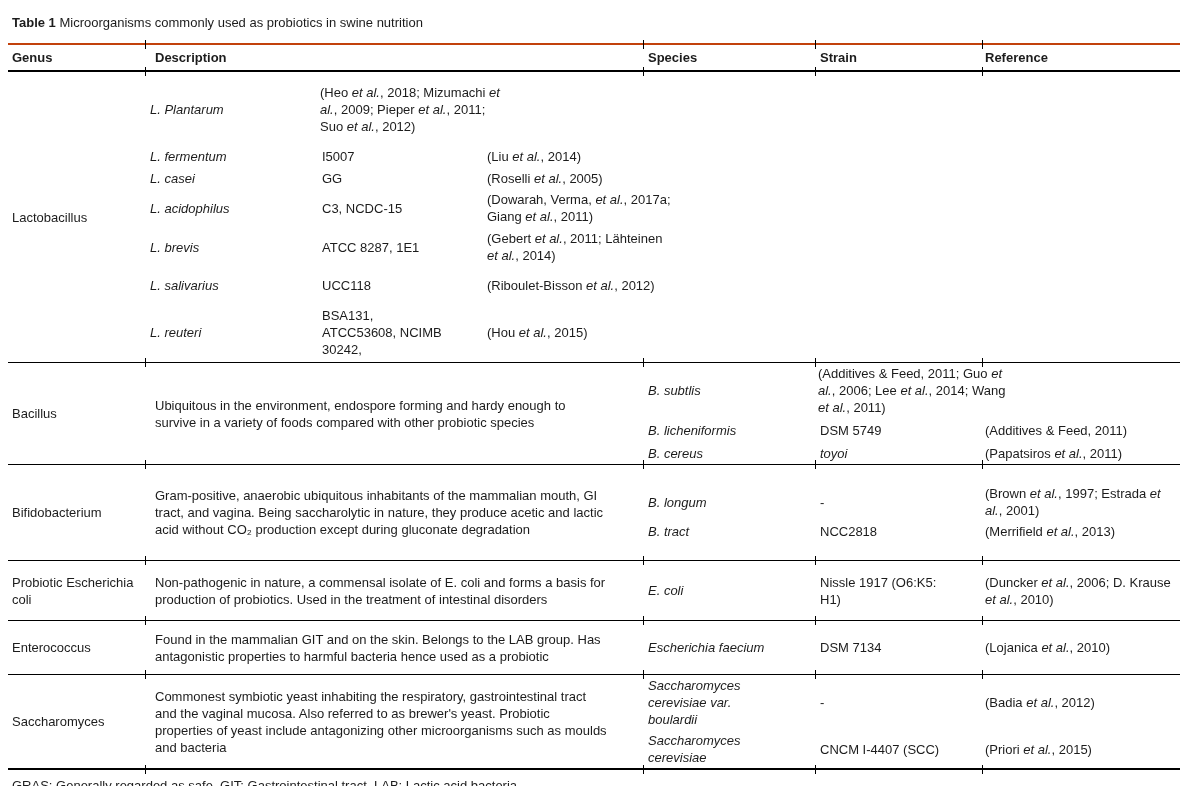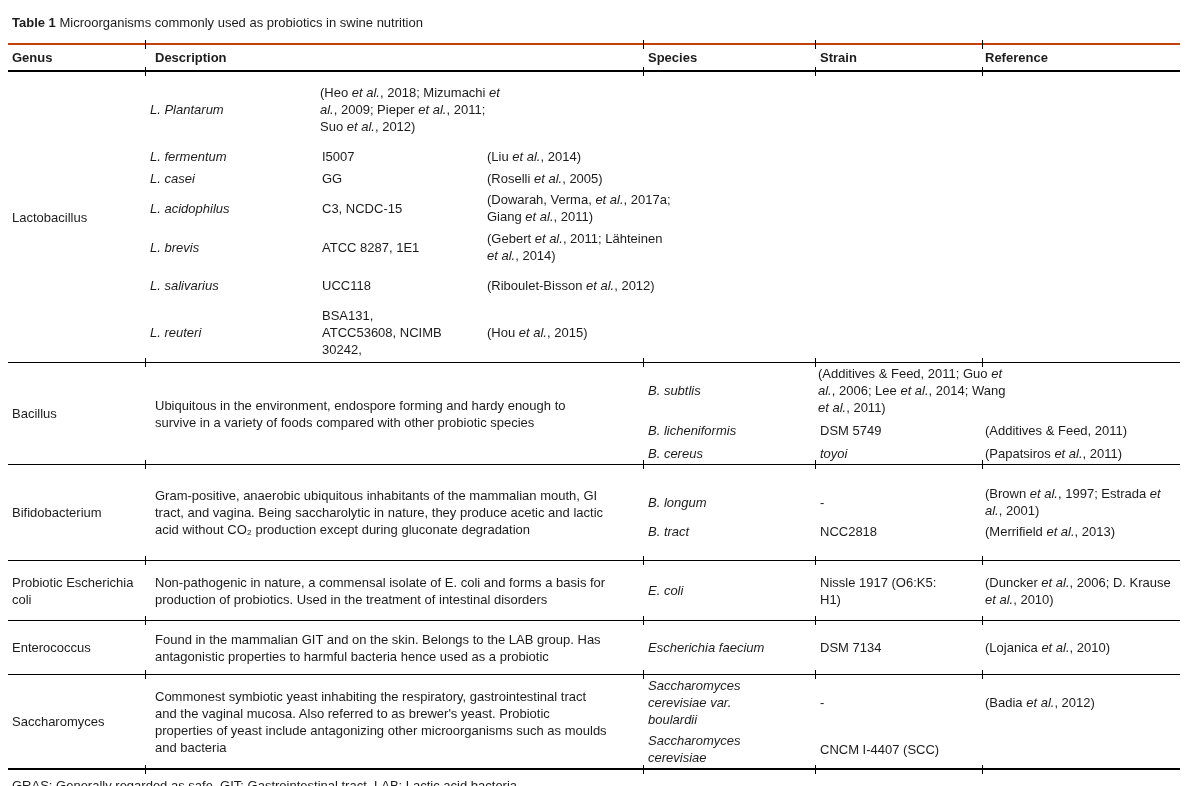--- a/index.html
+++ b/index.html
@@ -190,20 +190,21 @@
       <div class="c-desc">Commonest symbiotic yeast inhabiting the respiratory, gastrointestinal tract and the vaginal mucosa. Also referred to as brewer's yeast. Probiotic properties of yeast include antagonizing other microorganisms such as moulds and bacteria</div>
       <div class="rows-col">
         <div class="sub mh52">
           <div class="c-species">Saccharomyces cerevisiae var. boulardii</div>
           <div class="c-strain">-</div>
           <div class="c-ref">(Badia <i>et al.</i>, 2012)</div>
         </div>
         <div class="sub mh36">
           <div class="c-species">Saccharomyces cerevisiae</div>
           <div class="c-strain">CNCM I-4407 (SCC)</div>
+          <div class="c-ref">(Priori <i>et al.</i>, 2015)</div>
         </div>
       </div>
     <span class="tick t" style="left: 137px;"></span>
         <span class="tick t" style="left: 635px;"></span>
         <span class="tick t" style="left: 807px;"></span>
         <span class="tick t" style="left: 974px;"></span>
         <span class="tick b" style="left: 137px;"></span>
         <span class="tick b" style="left: 635px;"></span>
         <span class="tick b" style="left: 807px;"></span>
         <span class="tick b" style="left: 974px;"></span>

